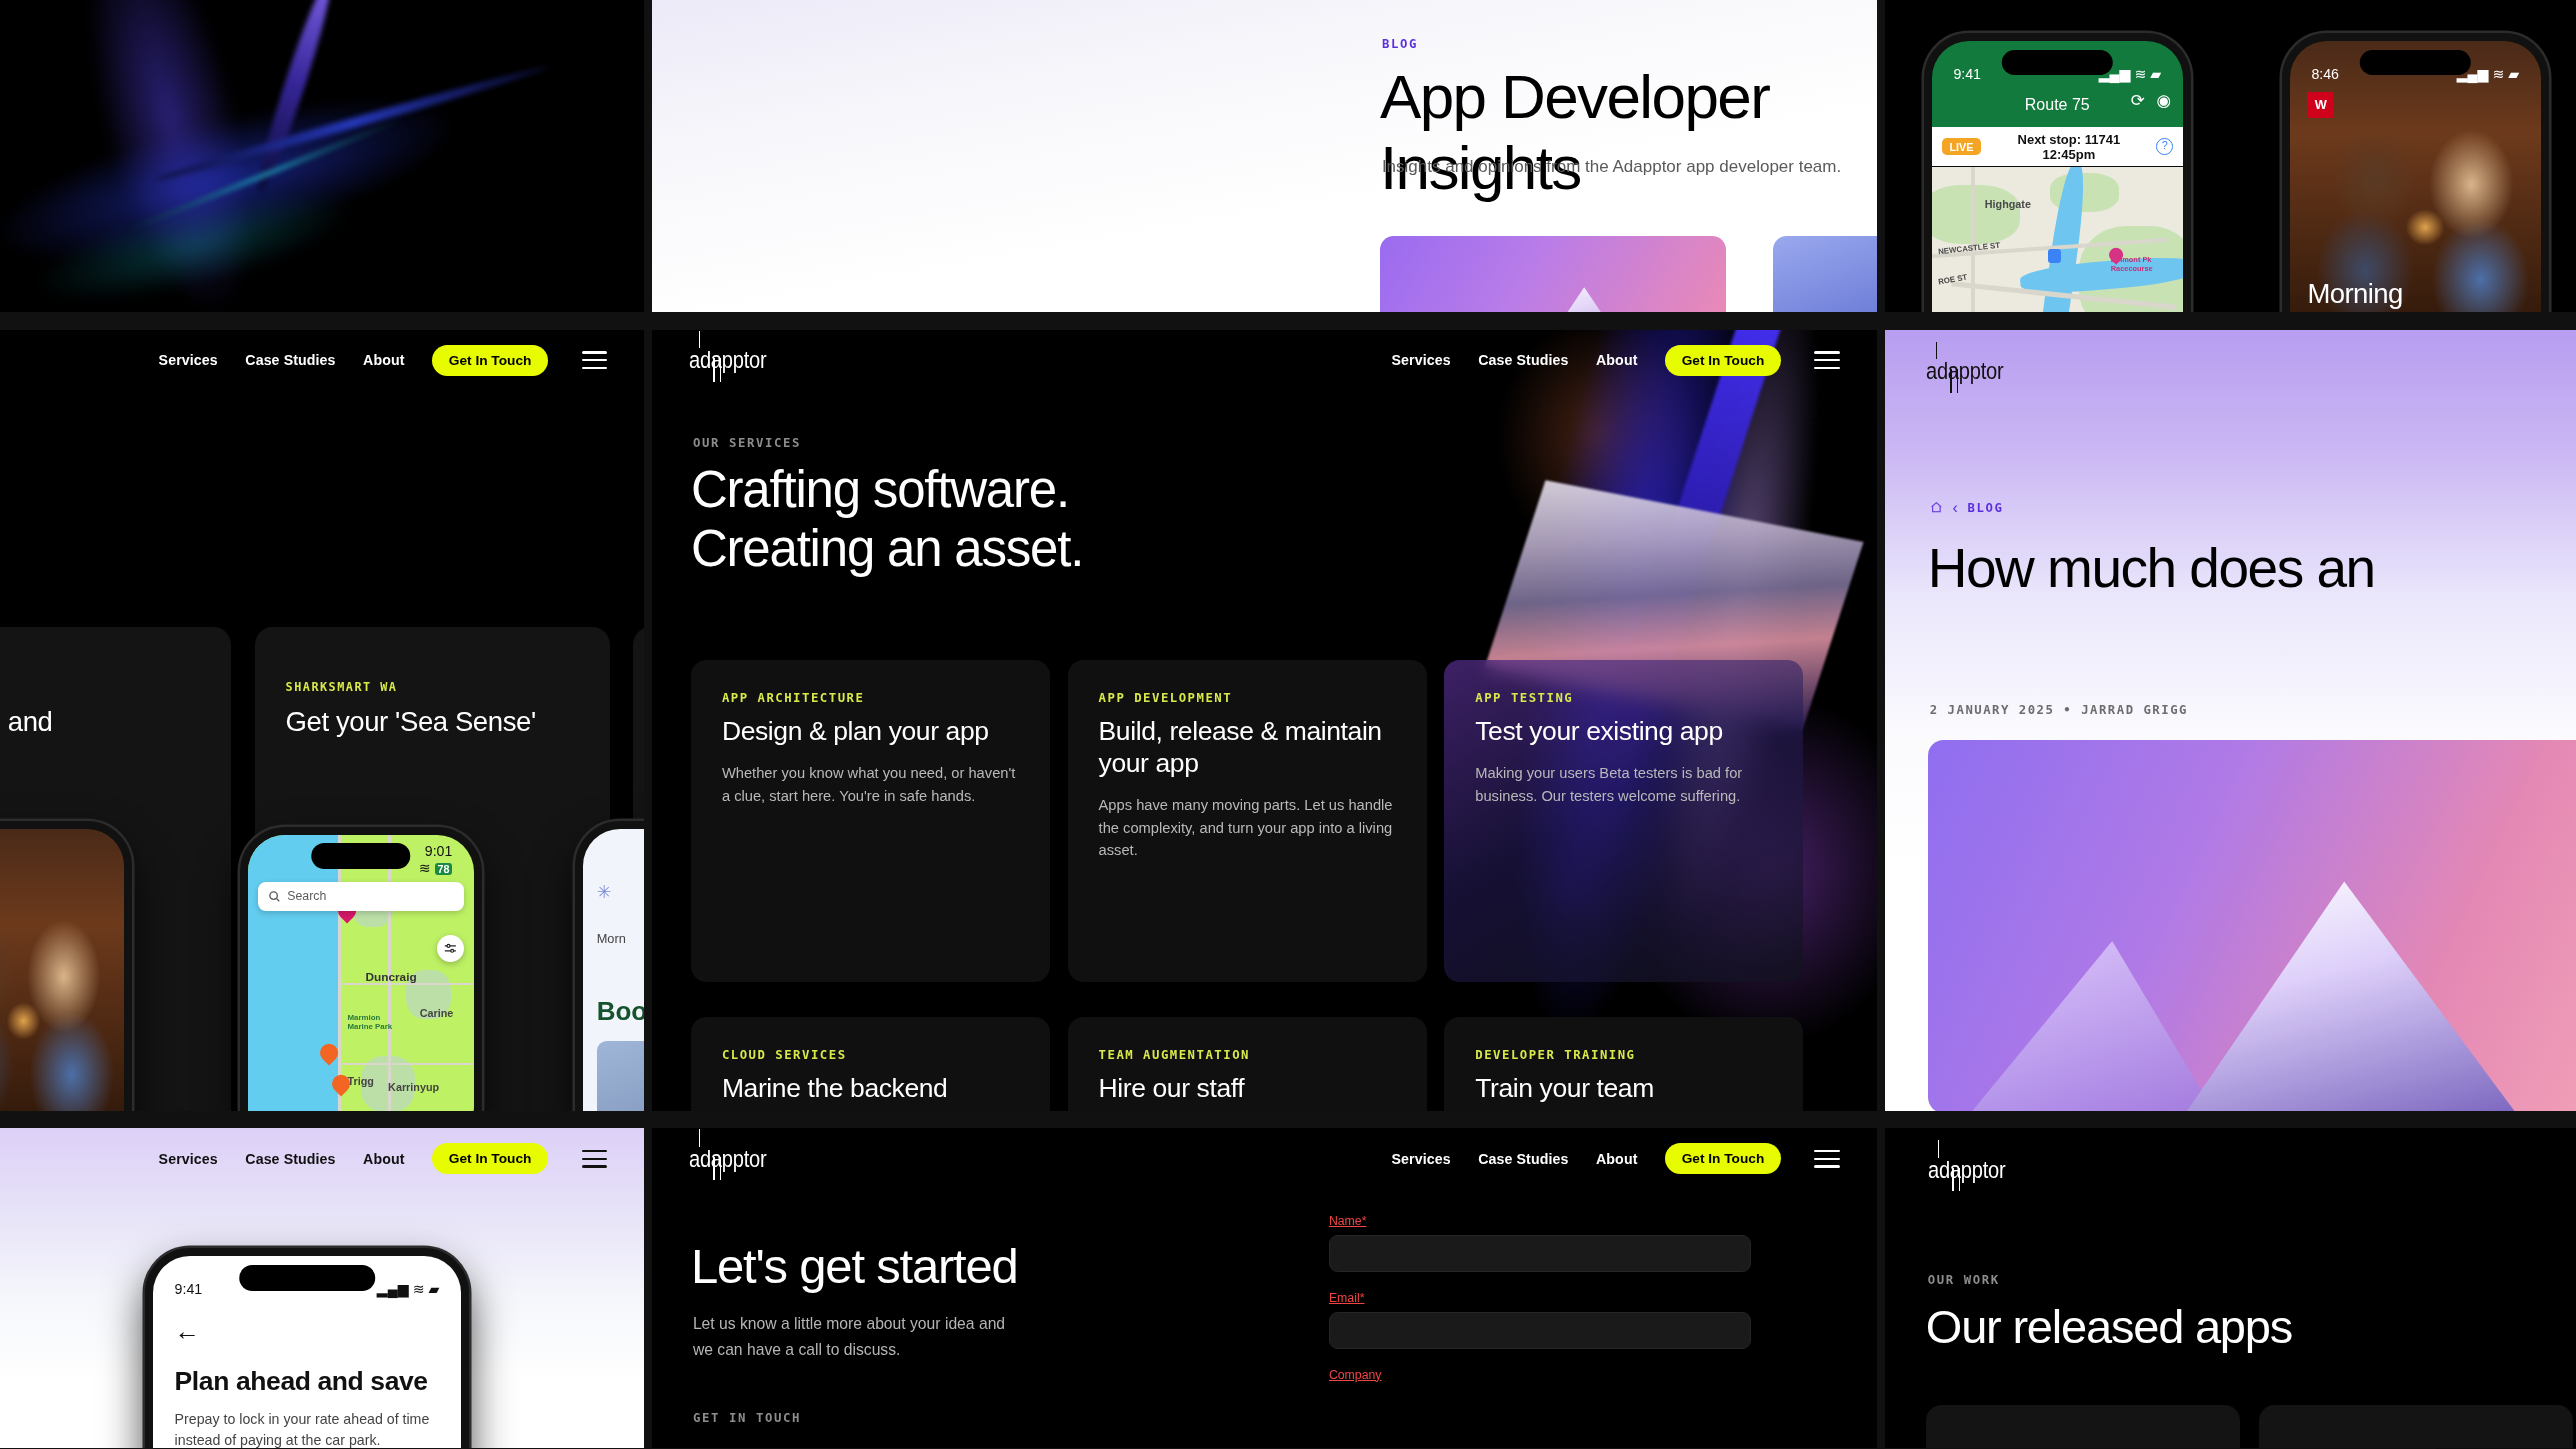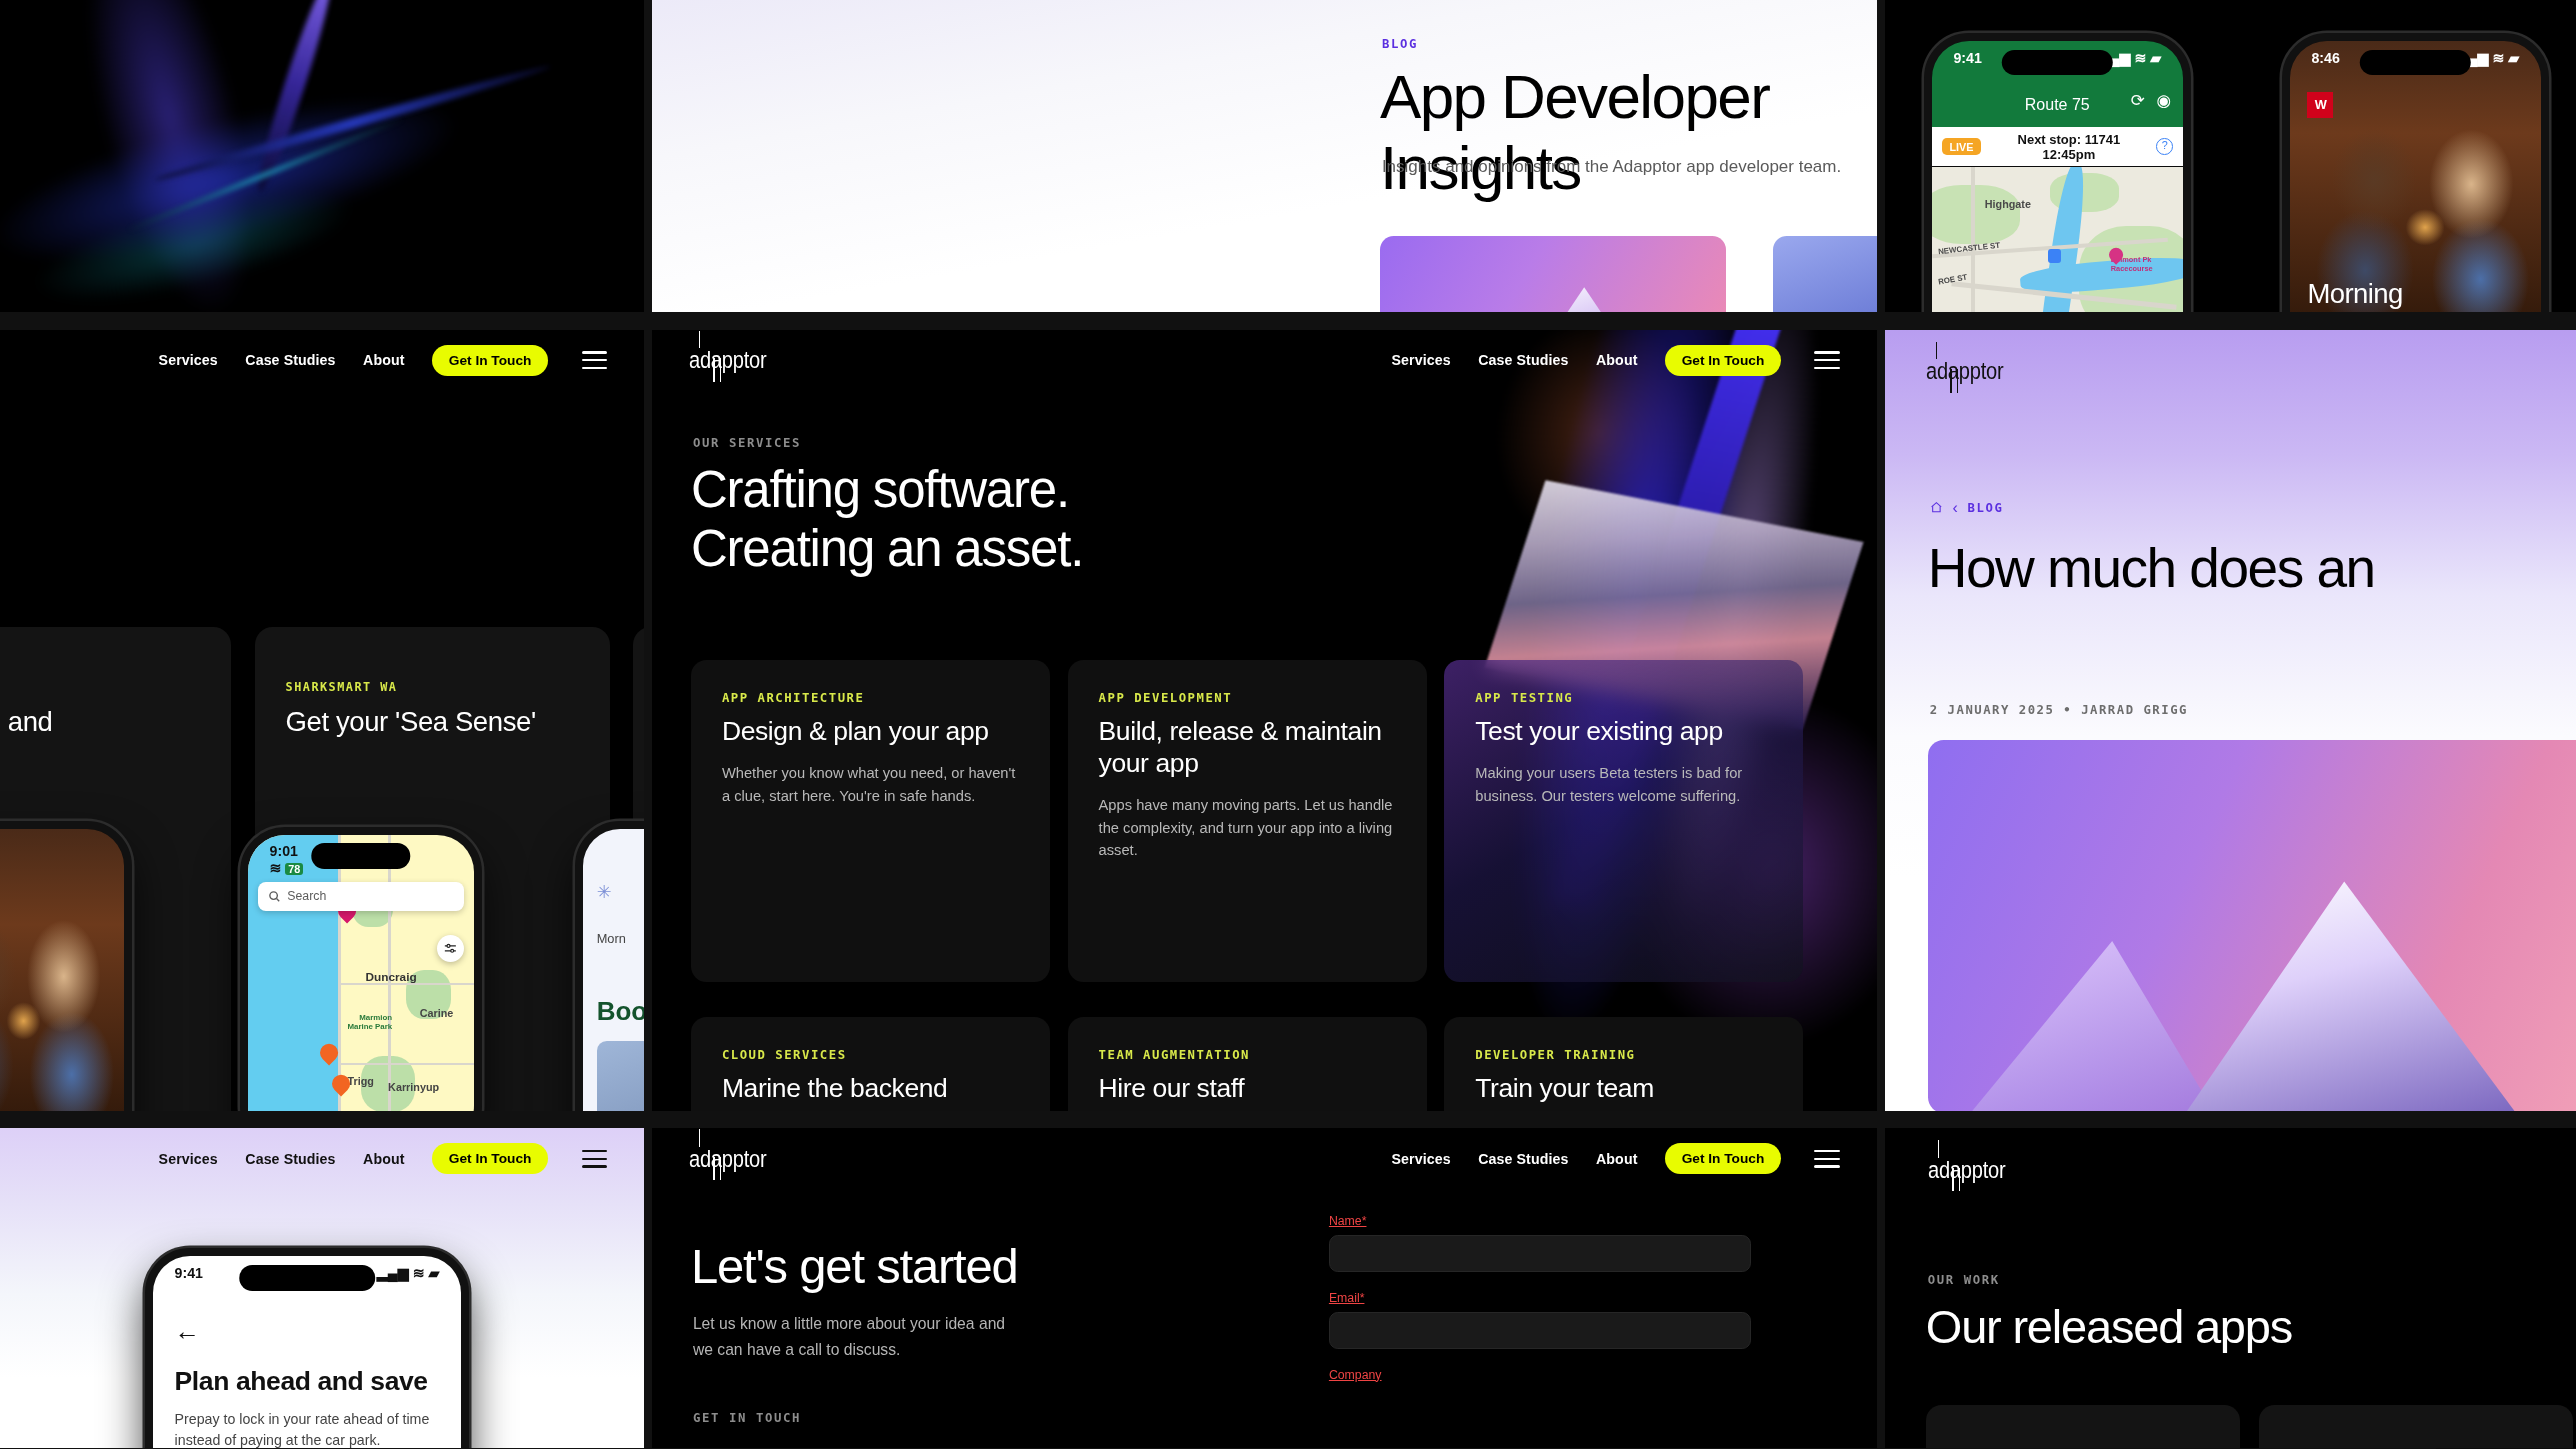--- a/index.html
+++ b/index.html
@@ -85,22 +85,22 @@
 
   
   .phone-panel { position:absolute; inset:0; background:#000; }
   .phone { position:absolute; background:#0b0b0b; border:8.8px solid #111;
            border-radius:45px; overflow:hidden;
            box-shadow:0 0 0 2.5px #2c2c2c, 0 21.6px 43px rgba(0,0,0,.75); }
   .ph-screen { position:absolute; inset:0; overflow:hidden; }
   .notch { position:absolute; top:8.8px; left:50%; transform:translateX(-50%);
            width:44%; height:25.5px; background:#000; border-radius:14.7px; z-index:6; }
   .statusbar { position:absolute; top:0; left:0; right:0; height:41px; z-index:5;
-               display:flex; align-items:flex-start; justify-content:space-between;
-               padding:8.8px 21.6px 0; font-size:14.2px; font-weight:700; }
+               display:flex; align-items:flex-end; justify-content:space-between;
+               padding:8.8px 21.6px 0; font-size:14.2px; font-weight:400; }
 
   
   .transit-top { position:absolute; top:0; left:0; right:0; height:41px; background:#127a3c; }
   .transit-bar { position:absolute; top:41px; left:0; right:0; height:45px; background:#127a3c;
                  display:flex; align-items:center; justify-content:center;
                  color:#fff; font-size:16px; font-weight:500; }
   .transit-back { position:absolute; left:13.7px; top:49px; color:#fff; font-size:21.6px; }
   .transit-icons { position:absolute; right:11.8px; top:49px; display:flex; gap:11.8px; color:#fff; font-size:16.7px; }
   .livebar { position:absolute; top:86px; left:0; right:0; height:39px; background:#fff;
              display:flex; align-items:center; padding:0 9.8px; gap:9.8px; }
@@ -128,21 +128,21 @@
       radial-gradient(ellipse 30% 40% at 26% 72%, #3e4a66, rgba(0,0,0,0) 70%),
       radial-gradient(ellipse 30% 40% at 76% 76%, #4c6fa8, rgba(0,0,0,0) 70%),
       radial-gradient(ellipse 12% 12% at 52% 52%, #e0a34c, rgba(0,0,0,0) 70%); }
   .food-logo { position:absolute; left:17.7px; top:51px; width:25.5px; height:25.5px;
                background:#d0021b; color:#fff; font-size:12.8px; font-weight:900;
                display:flex; align-items:center; justify-content:center; letter-spacing:-1px; }
   .food-greet { position:absolute; left:17.7px; bottom:5.9px; color:#fff;
                 font-size:27.5px; font-weight:500; line-height:1.18; letter-spacing:-0.6px; }
 
   
-  .map2 { position:absolute; inset:0; background:#fef9c3;text-align:right; }
+  .map2 { position:absolute; inset:0; background:#bef264; }
   .ocean { position:absolute; left:0; top:0; width:40%; height:100%; background:#63cdf0; }
   .searchbox { position:absolute; left:9.8px; right:9.8px; top:47px; height:29.5px;
                background:#fff; border-radius:7.9px; display:flex; align-items:center;
                padding:0 9.8px; gap:6.9px; box-shadow:0 2px 6.9px rgba(0,0,0,.2); }
   .searchbox span { font-size:12.3px; color:#5d5d5d; }
   .filt-btn { position:absolute; right:9.8px; top:100px; width:27.5px; height:27.5px;
               background:#fff; border-radius:50%; box-shadow:0 2px 5.9px rgba(0,0,0,.25);
               display:flex; align-items:center; justify-content:center; }
 
   

